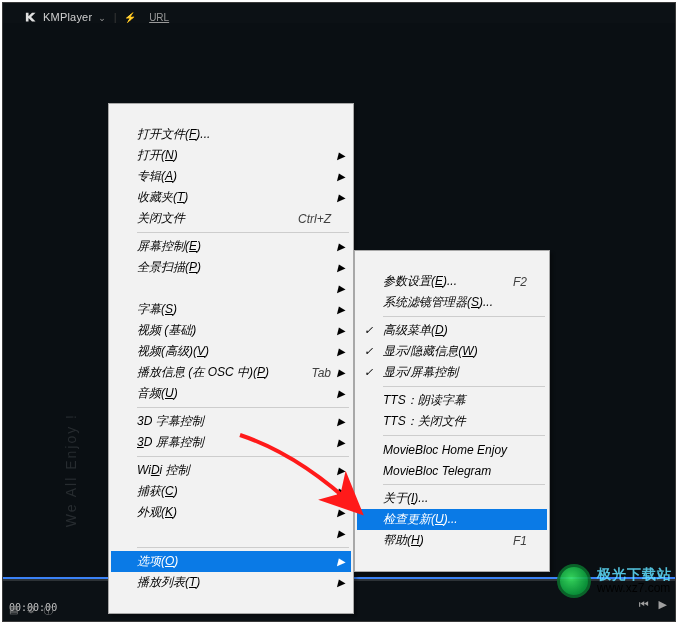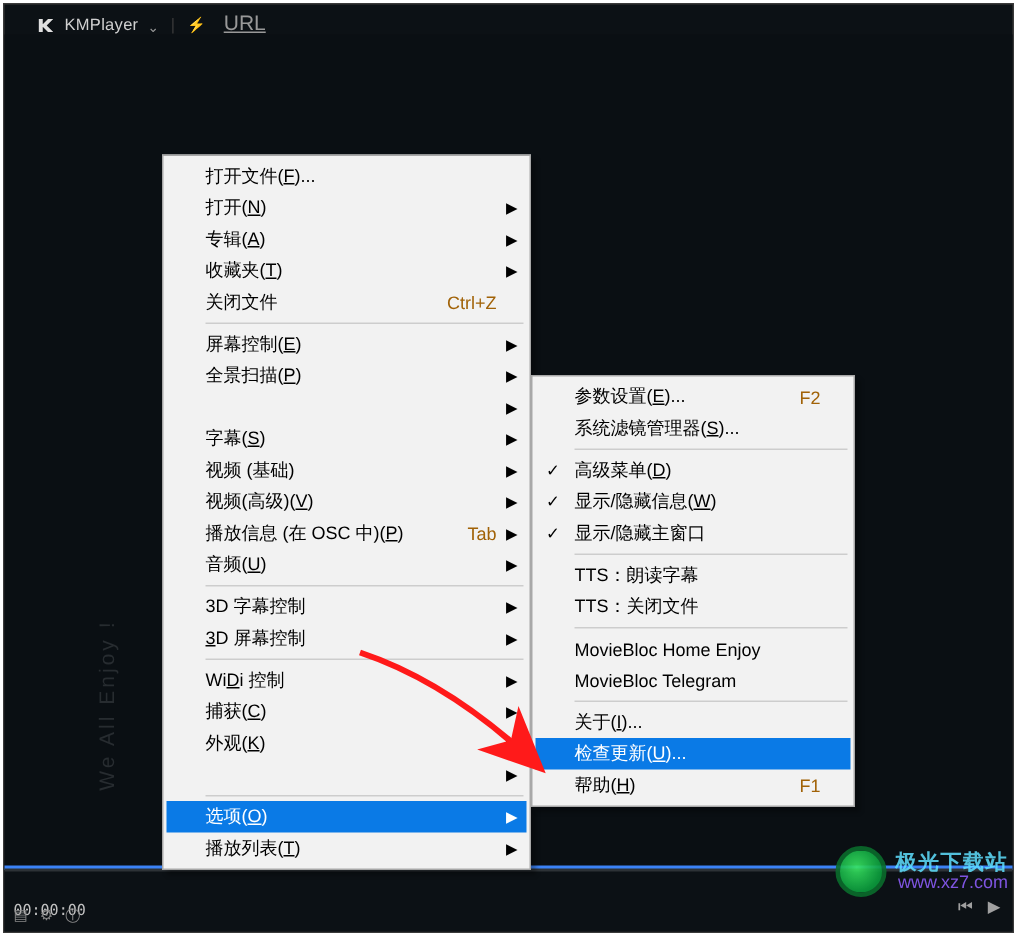--- a/index.html
+++ b/index.html
@@ -31,21 +31,21 @@
   width: 14px; height: 12px;
   display: inline-flex;
   align-items: center;
   justify-content: center;
 }
 .logo-icon svg { width: 14px; height: 12px; }
 .title-text { font-weight: 500; letter-spacing: 0.2px; }
 .title-chevron { font-size: 9px; color: #999; margin-left: 2px; }
 .title-sep { color: #3a3a3a; margin: 0 4px; }
 .lightning { color: #888; font-size: 10px; }
-.url-label { color: #999; font-size: 14px; text-decoration: underline; }
+.url-label { color: #999; font-size: 10px; text-decoration: underline; }
 .video-area {
   position: absolute;
   top: 20px; left: 0; right: 0; bottom: 44px;
   background: #0a0f13;
 }
 .vertical-text {
   position: absolute;
   left: 60px;
   bottom: 50px;
   color: #272c30;
@@ -97,41 +97,42 @@
 .ctrl-right span { cursor: pointer; }
 
 
 .context-menu {
   position: absolute;
   background: #f2f2f2;
   border: 1px solid #a8a8a8;
   box-shadow: 3px 3px 3px rgba(0,0,0,0.3);
   font-size: 12px;
   color: #000;
-  padding: 3px 2px;
+  padding: 20px 2px;
+  font-style: italic;
 }
 .menu1 { left: 108px; top: 103px; width: 246px; }
-.menu2 { left: 354px; top: 250px; width: 216px; }
+.menu2 { left: 354px; top: 250px; width: 196px; }
 
 .menu-item {
   display: flex;
   align-items: center;
   height: 21px;
   padding-left: 26px;
   padding-right: 20px;
   position: relative;
   cursor: default;
 }
 .menu-item.highlighted {
   background: #0a7ae6;
   color: #fff;
 }
 .menu-item .label { flex: 1; white-space: nowrap; }
 .menu-item .label u { text-decoration: underline; }
-.menu-item .shortcut { color: #a16207; font-size: 12px; margin-left: 8px; }
+.menu-item .shortcut { color: #404040; font-size: 12px; margin-left: 8px; }
 .menu-item .sub-arrow {
   position: absolute;
   right: 6px;
   font-size: 10px;
   color: #000;
 }
 .menu-item.highlighted .sub-arrow { color: #fff; }
 .menu-item .check {
   position: absolute;
   left: 7px;
@@ -155,32 +156,31 @@
 
 
 .watermark {
   position: absolute;
   right: 6px;
   bottom: 26px;
   display: flex;
   align-items: center;
   gap: 6px;
   pointer-events: none;
-  text-align: right;
 }
 .wm-swirl {
   width: 34px; height: 34px;
   border-radius: 50%;
   background: radial-gradient(circle at 40% 40%, #39e662, #0a9c3c 70%);
   border: 3px solid #0a6c2c;
   opacity: 0.9;
 }
 .wm-text-block { display: flex; flex-direction: column; line-height: 1.1; }
 .wm-cn { color: #5fe0ff; font-size: 14px; font-weight: bold; letter-spacing: 1px; opacity: 0.85; }
-.wm-url { color: #8b5cf6; font-size: 12px; opacity: 0.9; }
+.wm-url { color: #000000; font-size: 12px; opacity: 0.9; }
 </style>
 </head>
 <body>
 
 <div class="app-window">
   <div class="title-bar">
     <span class="logo-icon">
       <svg viewBox="0 0 16 12">
           <path d="M1 1 L4 1 L4 5 L8 1 L12 1 L7 6 L12 11 L8 11 L4 7 L4 11 L1 11 Z" fill="#e0e0e0"></path>
         </svg>
@@ -312,21 +312,21 @@
     <div class="menu-item">
       <span class="check">✓</span>
       <span class="label">高级菜单(<u>D</u>)</span>
     </div>
     <div class="menu-item">
       <span class="check">✓</span>
       <span class="label">显示/隐藏信息(<u>W</u>)</span>
     </div>
     <div class="menu-item">
       <span class="check">✓</span>
-      <span class="label">显示/隐藏主窗口</span>
+      <span class="label">显示/屏幕控制</span>
     </div>
     <div class="menu-sep"></div>
     <div class="menu-item">
       <span class="label">TTS：朗读字幕</span>
     </div>
     <div class="menu-item">
       <span class="label">TTS：关闭文件</span>
     </div>
     <div class="menu-sep"></div>
     <div class="menu-item">

